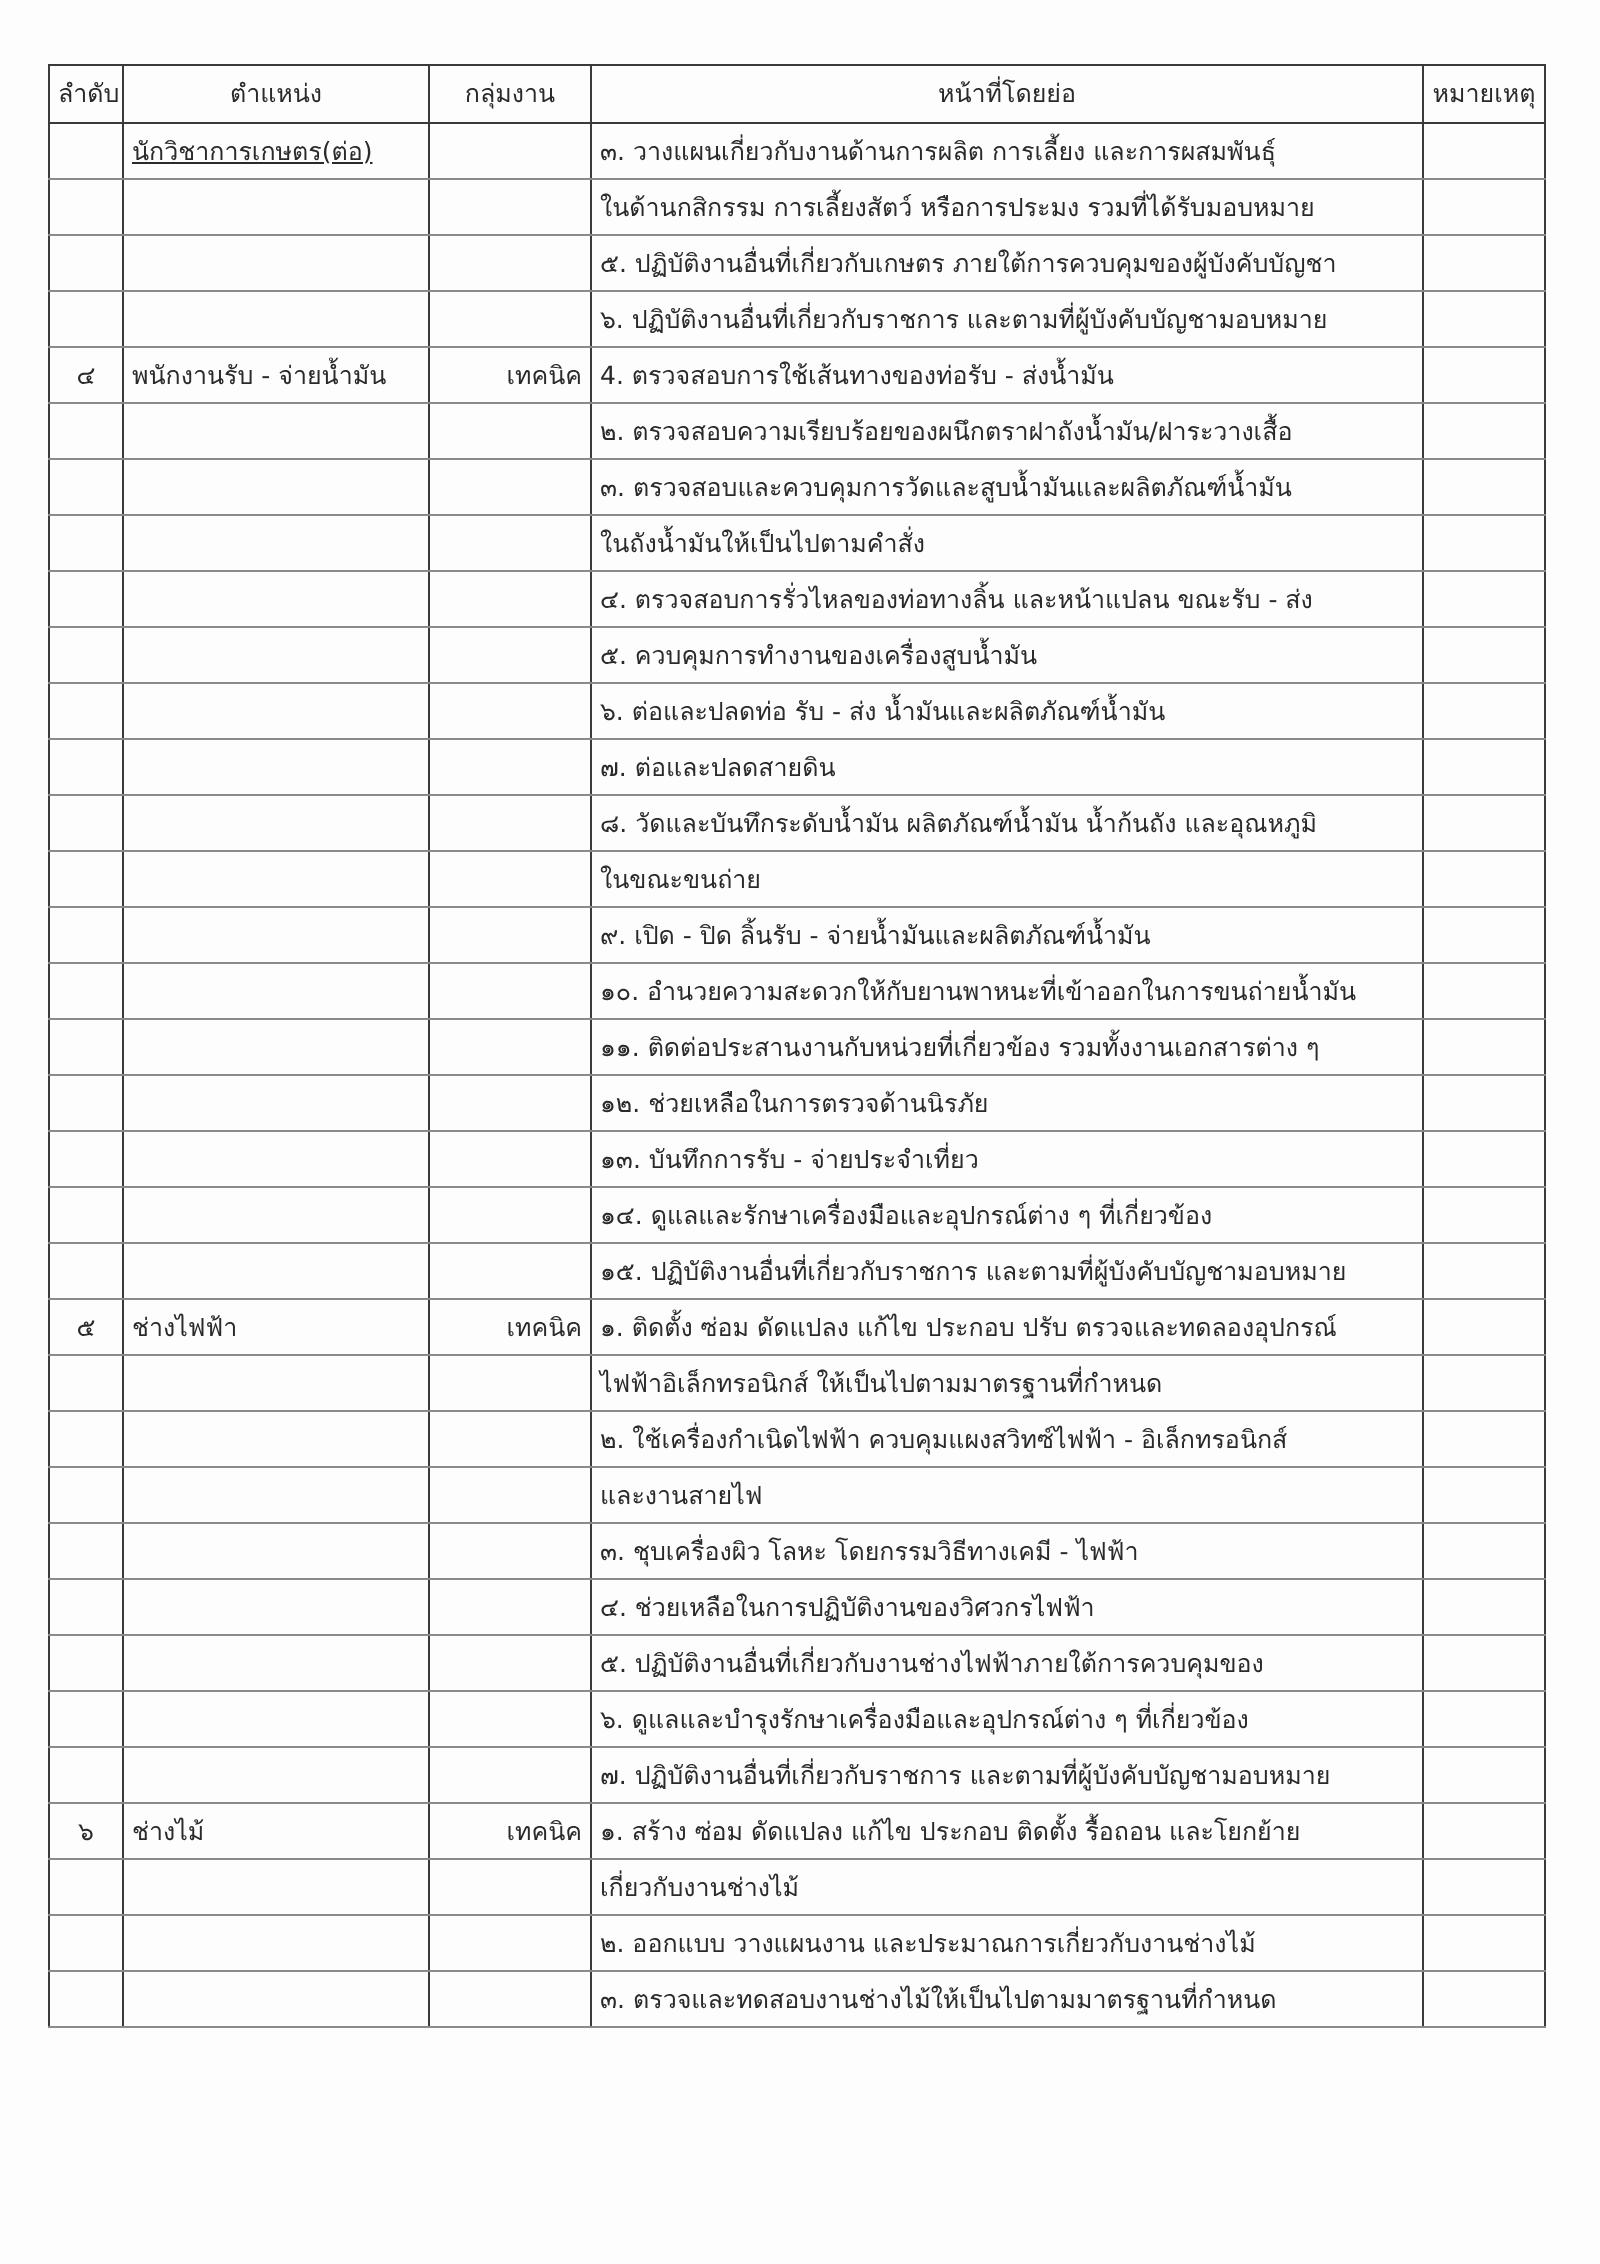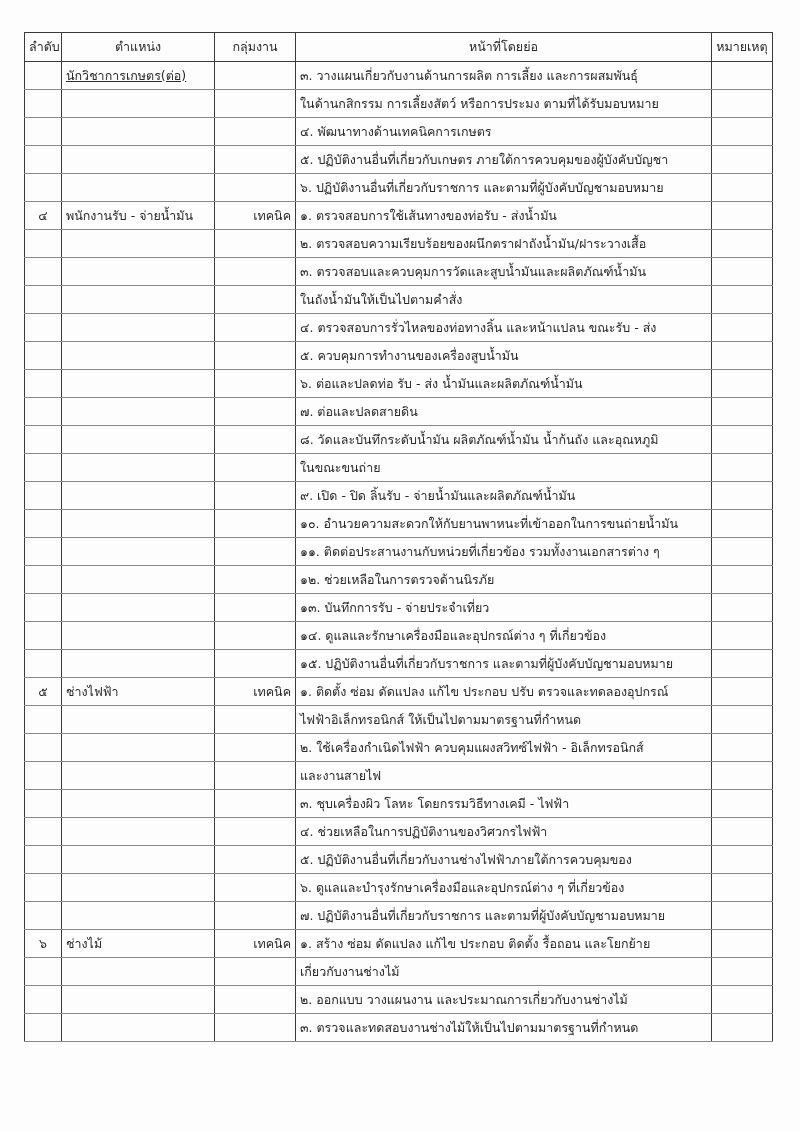--- a/index.html
+++ b/index.html
@@ -57,49 +57,42 @@
           <td class="no"></td>
           <td class="pos underline">นักวิชาการเกษตร(ต่อ)</td>
           <td class="grp"></td>
           <td class="duty">๓. วางแผนเกี่ยวกับงานด้านการผลิต การเลี้ยง และการผสมพันธุ์</td>
           <td class="rem"></td>
         </tr>
         <tr>
           <td class="no"></td>
           <td class="pos"></td>
           <td class="grp"></td>
-          <td class="duty">ในด้านกสิกรรม การเลี้ยงสัตว์ หรือการประมง ตามที่ได้รับมอบหมาย</td>
-          <td class="rem"></td>
-        </tr>
-        <tr>
-          <td class="no"></td>
-          <td class="pos"></td>
-          <td class="grp"></td>
-          <td class="duty">๔. พัฒนาทางด้านเทคนิคการเกษตร</td>
+          <td class="duty">ในด้านกสิกรรม การเลี้ยงสัตว์ หรือการประมง รวมที่ได้รับมอบหมาย</td>
           <td class="rem"></td>
         </tr>
         <tr>
           <td class="no"></td>
           <td class="pos"></td>
           <td class="grp"></td>
           <td class="duty">๕. ปฏิบัติงานอื่นที่เกี่ยวกับเกษตร ภายใต้การควบคุมของผู้บังคับบัญชา</td>
           <td class="rem"></td>
         </tr>
         <tr>
           <td class="no"></td>
           <td class="pos"></td>
           <td class="grp"></td>
           <td class="duty">๖. ปฏิบัติงานอื่นที่เกี่ยวกับราชการ และตามที่ผู้บังคับบัญชามอบหมาย</td>
           <td class="rem"></td>
         </tr>
         <tr class="group-start">
           <td class="no">๔</td>
           <td class="pos">พนักงานรับ - จ่ายน้ำมัน</td>
           <td class="grp">เทคนิค</td>
-          <td class="duty">๑. ตรวจสอบการใช้เส้นทางของท่อรับ - ส่งน้ำมัน</td>
+          <td class="duty">4. ตรวจสอบการใช้เส้นทางของท่อรับ - ส่งน้ำมัน</td>
           <td class="rem"></td>
         </tr>
         <tr>
           <td class="no"></td>
           <td class="pos"></td>
           <td class="grp"></td>
           <td class="duty">๒. ตรวจสอบความเรียบร้อยของผนึกตราฝาถังน้ำมัน/ฝาระวางเสื้อ</td>
           <td class="rem"></td>
         </tr>
         <tr>

